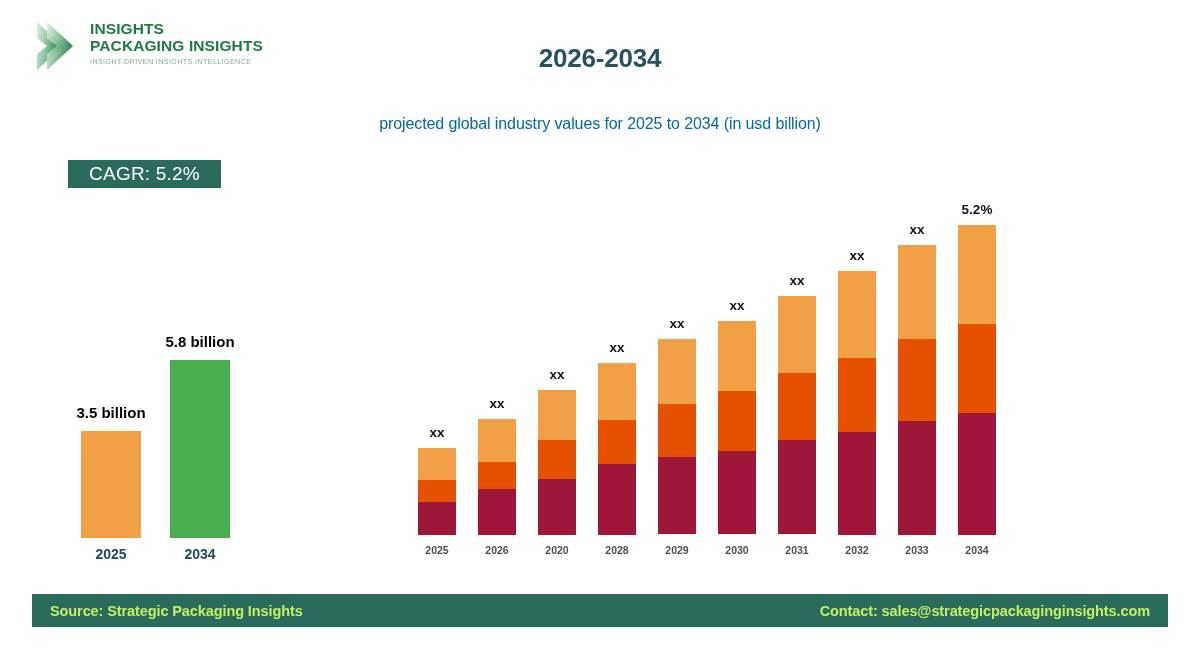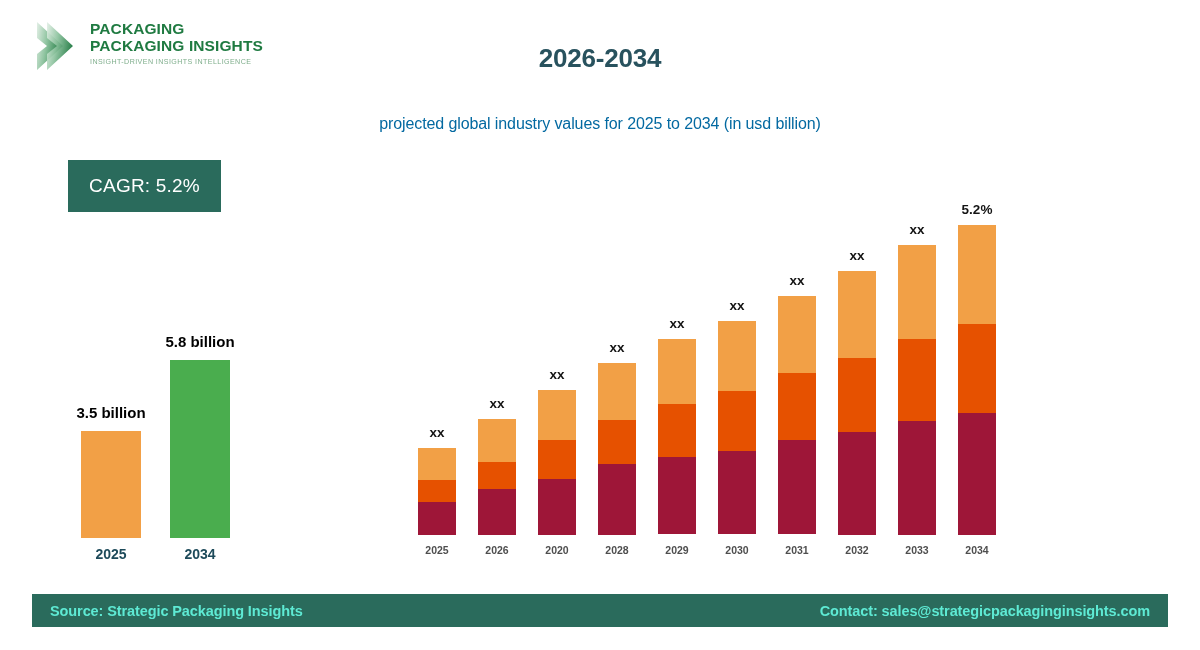--- a/index.html
+++ b/index.html
@@ -79,21 +79,21 @@
     color: #0369a1;
     letter-spacing: -0.1px;
   }
 
   
   #cagr-badge {
     position: absolute;
     left: 68px;
     top: 160px;
     width: 153px;
-    height: 52px;
+    height: 28px;
     background: #2a6b5c;
     display: flex;
     align-items: center;
     justify-content: center;
     color: #ffffff;
     font-size: 19px;
     letter-spacing: 0.2px;
   }
 
   
@@ -182,21 +182,21 @@
     width: 1136px;
     height: 33px;
     background: #2a6b5c;
     display: flex;
     align-items: center;
     justify-content: space-between;
     box-sizing: border-box;
     padding: 0 18px;
   }
   .footer-text {
-    color: #5eead4;
+    color: #bef264;
     font-size: 14.5px;
     font-weight: bold;
     letter-spacing: -0.1px;
     white-space: nowrap;
   }
 </style>
 </head>
 <body>
 
 <div id="logo-block">
@@ -207,21 +207,21 @@
           <stop offset="0%" stop-color="#e3efe6"></stop>
           <stop offset="45%" stop-color="#8fc4a0"></stop>
           <stop offset="100%" stop-color="#1f7a41"></stop>
         </linearGradient>
       </defs>
       <path d="M4 2 L30 26 L4 50 L4 34 L14 26 L4 18 Z" fill="url(#chev-grad)"></path>
       <path d="M14 2 L40 26 L14 50 L14 34 L24 26 L14 18 Z" fill="url(#chev-grad)" opacity="0.92"></path>
     </svg>
   </div>
   <div id="logo-text">
-    <div class="logo-line">PACKAGING</div>
+    <div class="logo-line">INSIGHTS</div>
     <div class="logo-line">PACKAGING INSIGHTS</div>
     <div id="logo-tagline">INSIGHT-DRIVEN INSIGHTS INTELLIGENCE</div>
   </div>
 </div>
 
 <div id="title-wrap">
   <div id="chart-title">
     <div>2026-2034</div>
   </div>
 </div>

